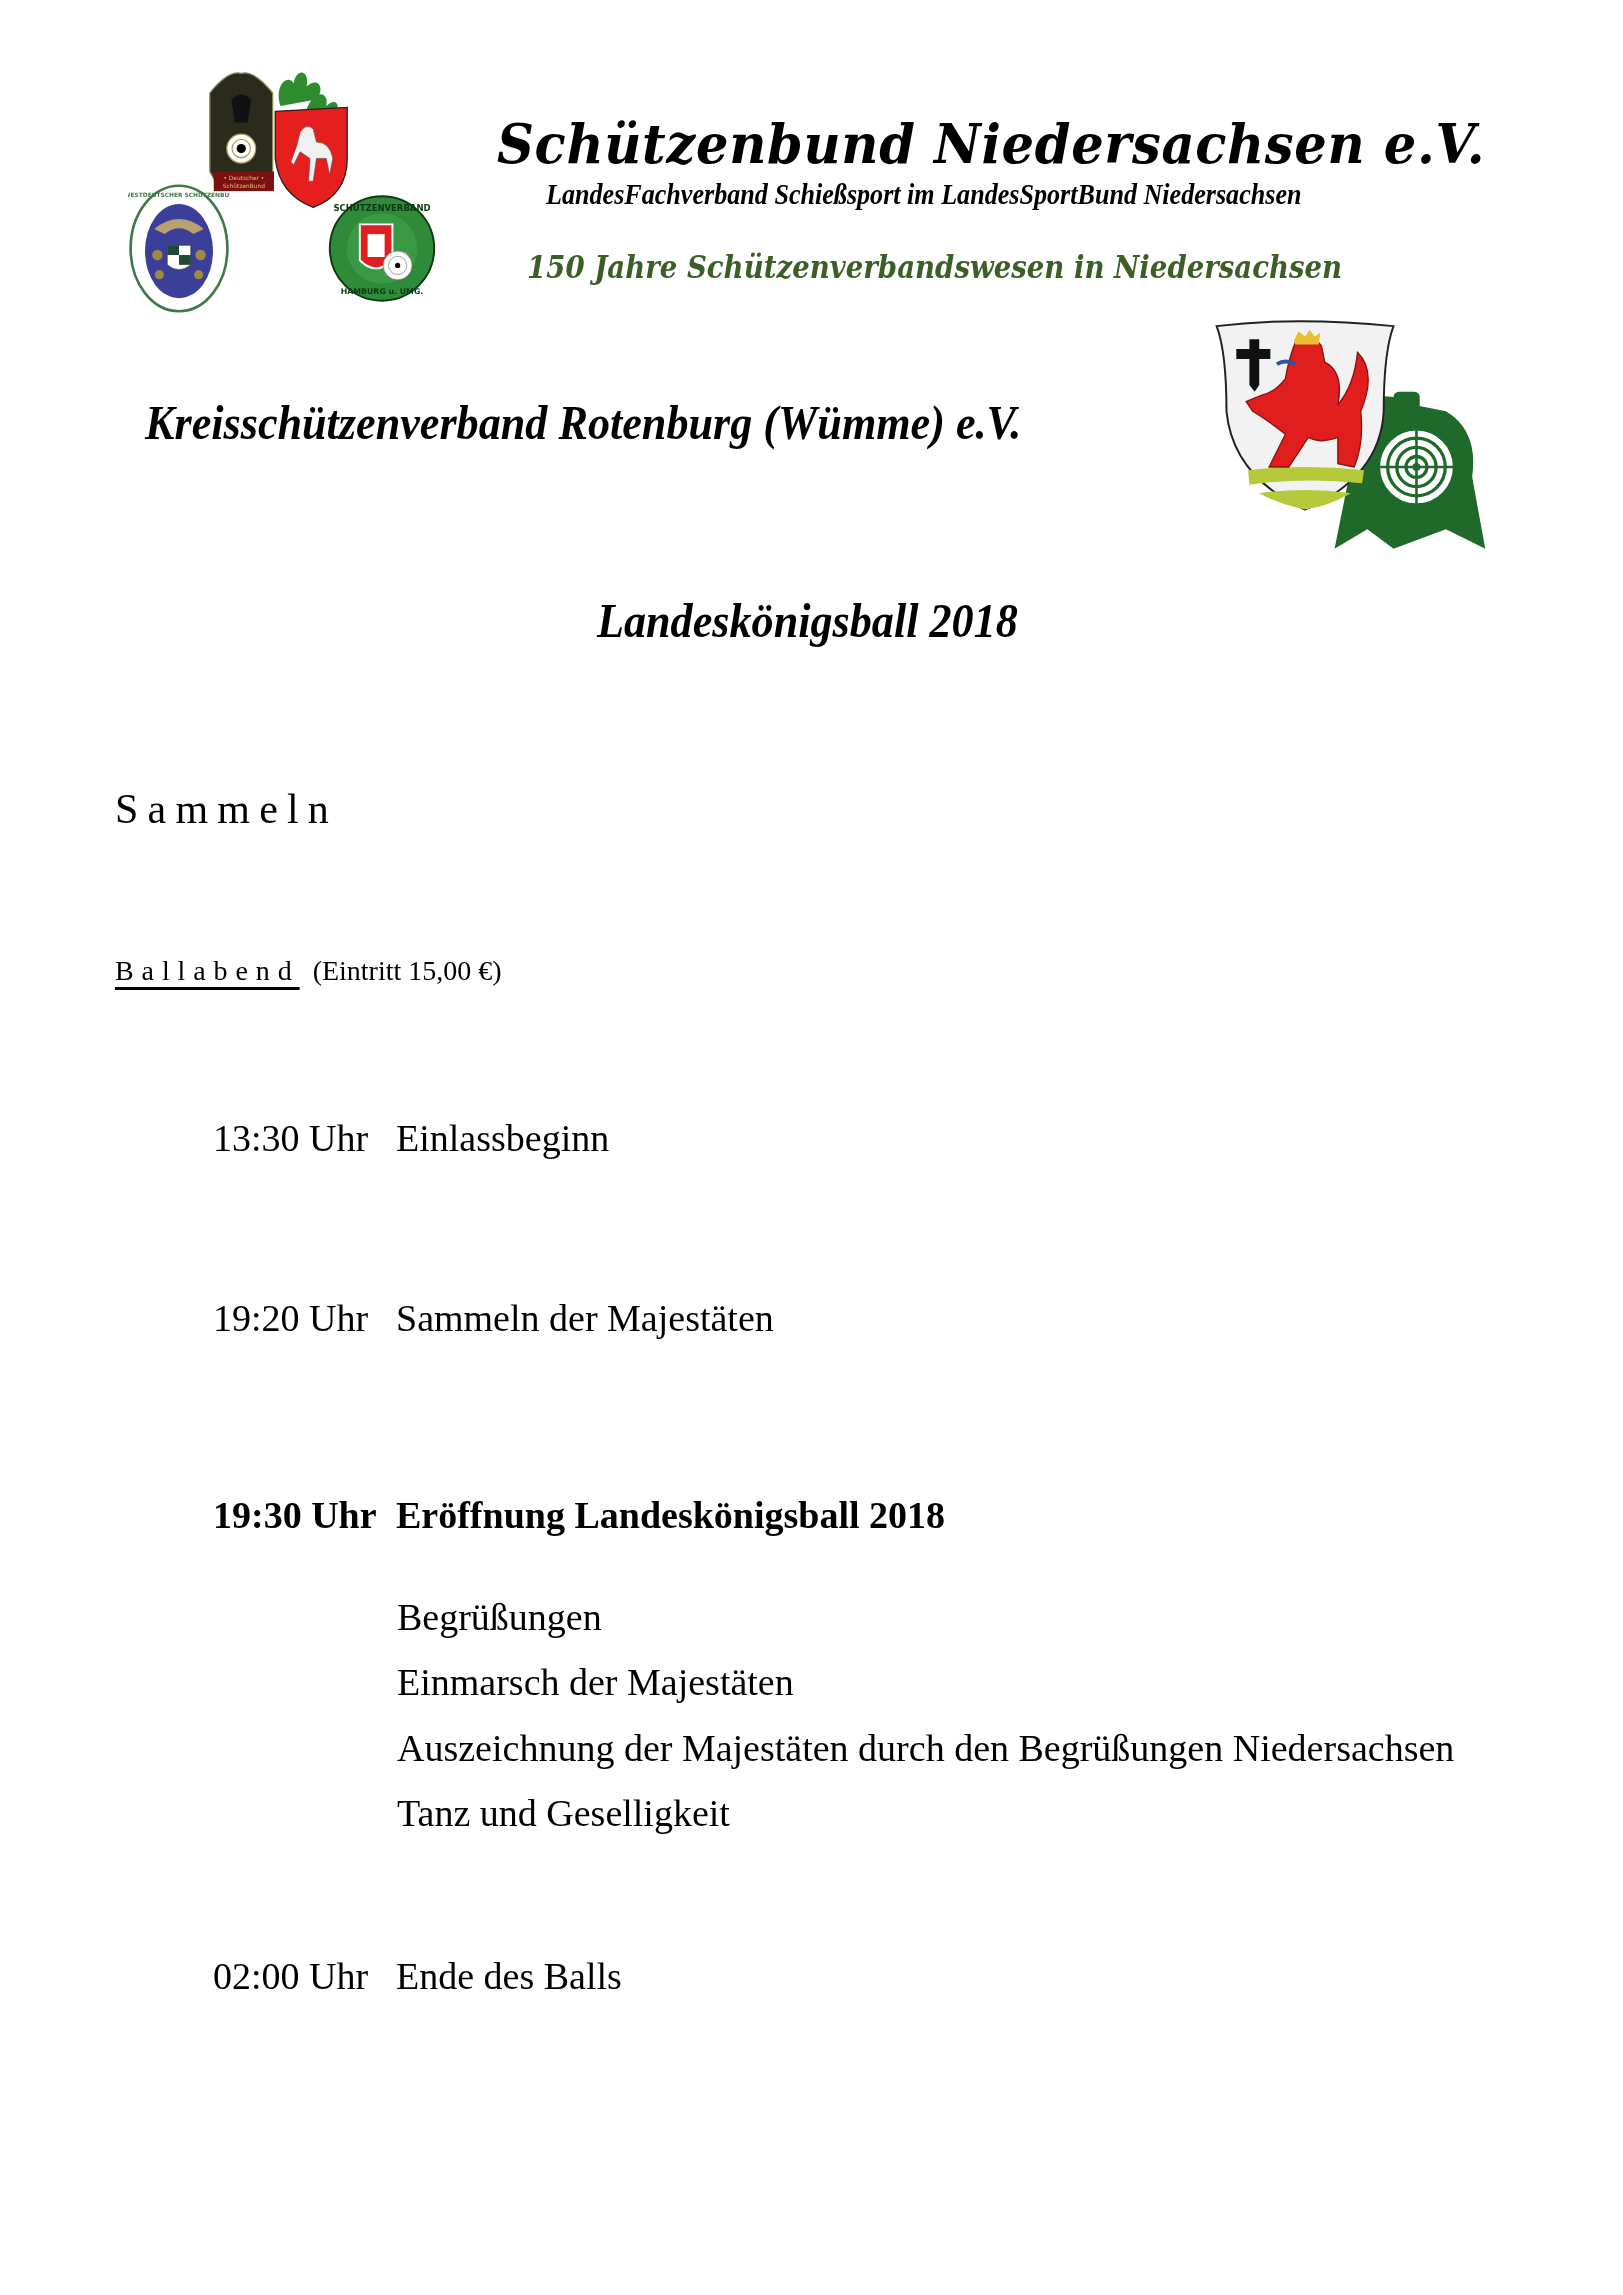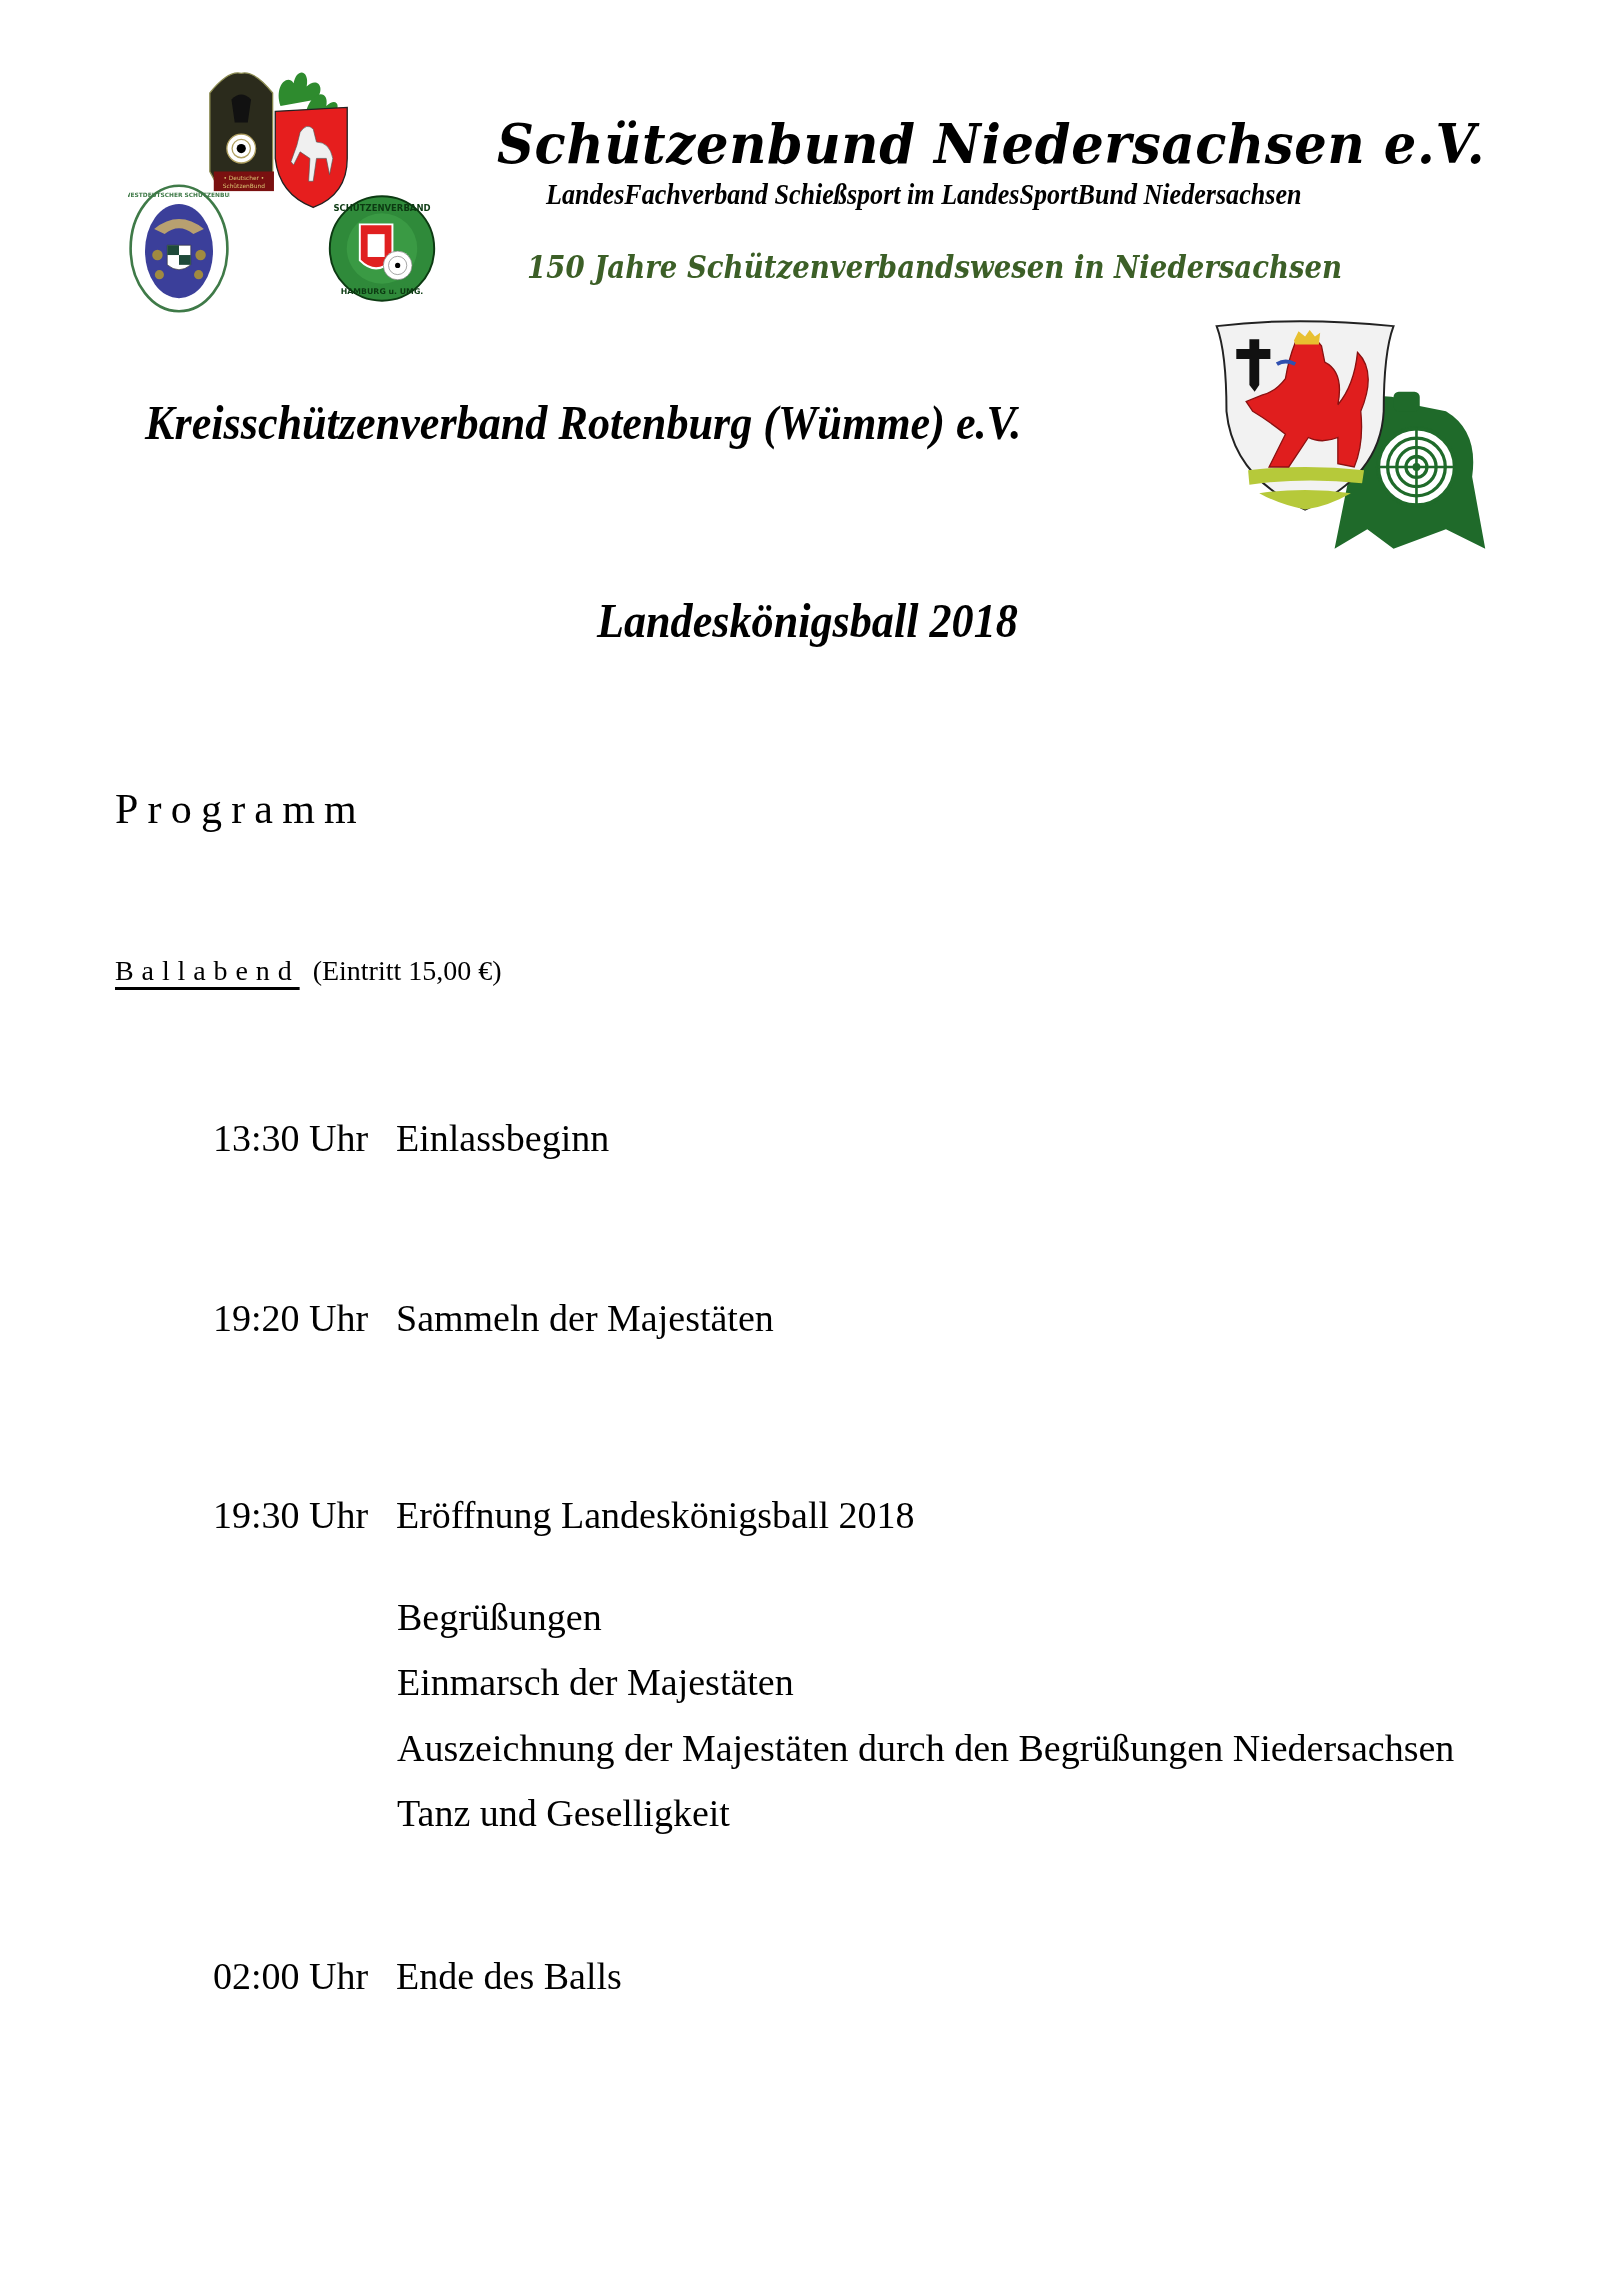--- a/index.html
+++ b/index.html
@@ -127,35 +127,35 @@
     <path d="M60 55 L80 55 L80 40 L95 40 L95 55 L112 55 L112 70 L95 70 L95 110 L88 120 L80 110 L80 70 L60 70 Z" fill="#111"></path>
 
     <path d="M150 45 Q175 30 190 50 L195 75 Q225 90 215 140 Q240 110 245 60 Q275 90 250 150 Q255 200 240 235 L215 230 L215 190 Q190 200 170 190 L140 235 L110 235 L135 185 Q110 165 85 150 L75 135 L100 125 Q120 120 135 100 Q140 70 150 45 Z" fill="#e01e1e" stroke="#8a1010" stroke-width="2"></path>
     <path d="M148 42 L155 28 L165 36 L172 26 L180 36 L188 30 L186 48 L150 48 Z" fill="#e8c030"></path>
     <path d="M122 78 Q135 70 150 78" stroke="#3050b0" stroke-width="6" fill="none"></path>
   </g>
 </svg>
 
 <div class="abs event-title">Landeskönigsball 2018</div>
 
-<div class="abs section-heading">Programm</div>
+<div class="abs section-heading">Sammeln</div>
 
 <div class="abs ballabend">
   <span class="spaced">Ballabend</span><span class="fee">(Eintritt 15,00 €)</span>
 </div>
 
 <div class="row" style="top:1116px;">
   <span class="time">13:30 Uhr</span><span class="desc">Einlassbeginn</span>
 </div>
 
 <div class="row" style="top:1296px;">
   <span class="time">19:20 Uhr</span><span class="desc">Sammeln der Majestäten</span>
 </div>
 
-<div class="row" style="top:1493px;">
+<div class="row" style="top:1493px;font-weight:bold;">
   <span class="time">19:30 Uhr</span><span class="desc">Eröffnung Landeskönigsball 2018</span>
 </div>
 <div class="sub" style="top:1559px;">Begrüßungen</div>
 <div class="sub" style="top:1624px;">Einmarsch der Majestäten</div>
 <div class="sub" style="top:1690px;">Auszeichnung der Majestäten durch den Begrüßungen Niedersachsen</div>
 <div class="sub" style="top:1755px;">Tanz und Geselligkeit</div>
 
 <div class="row" style="top:1954px;">
   <span class="time">02:00 Uhr</span><span class="desc">Ende des Balls</span>
 </div>

